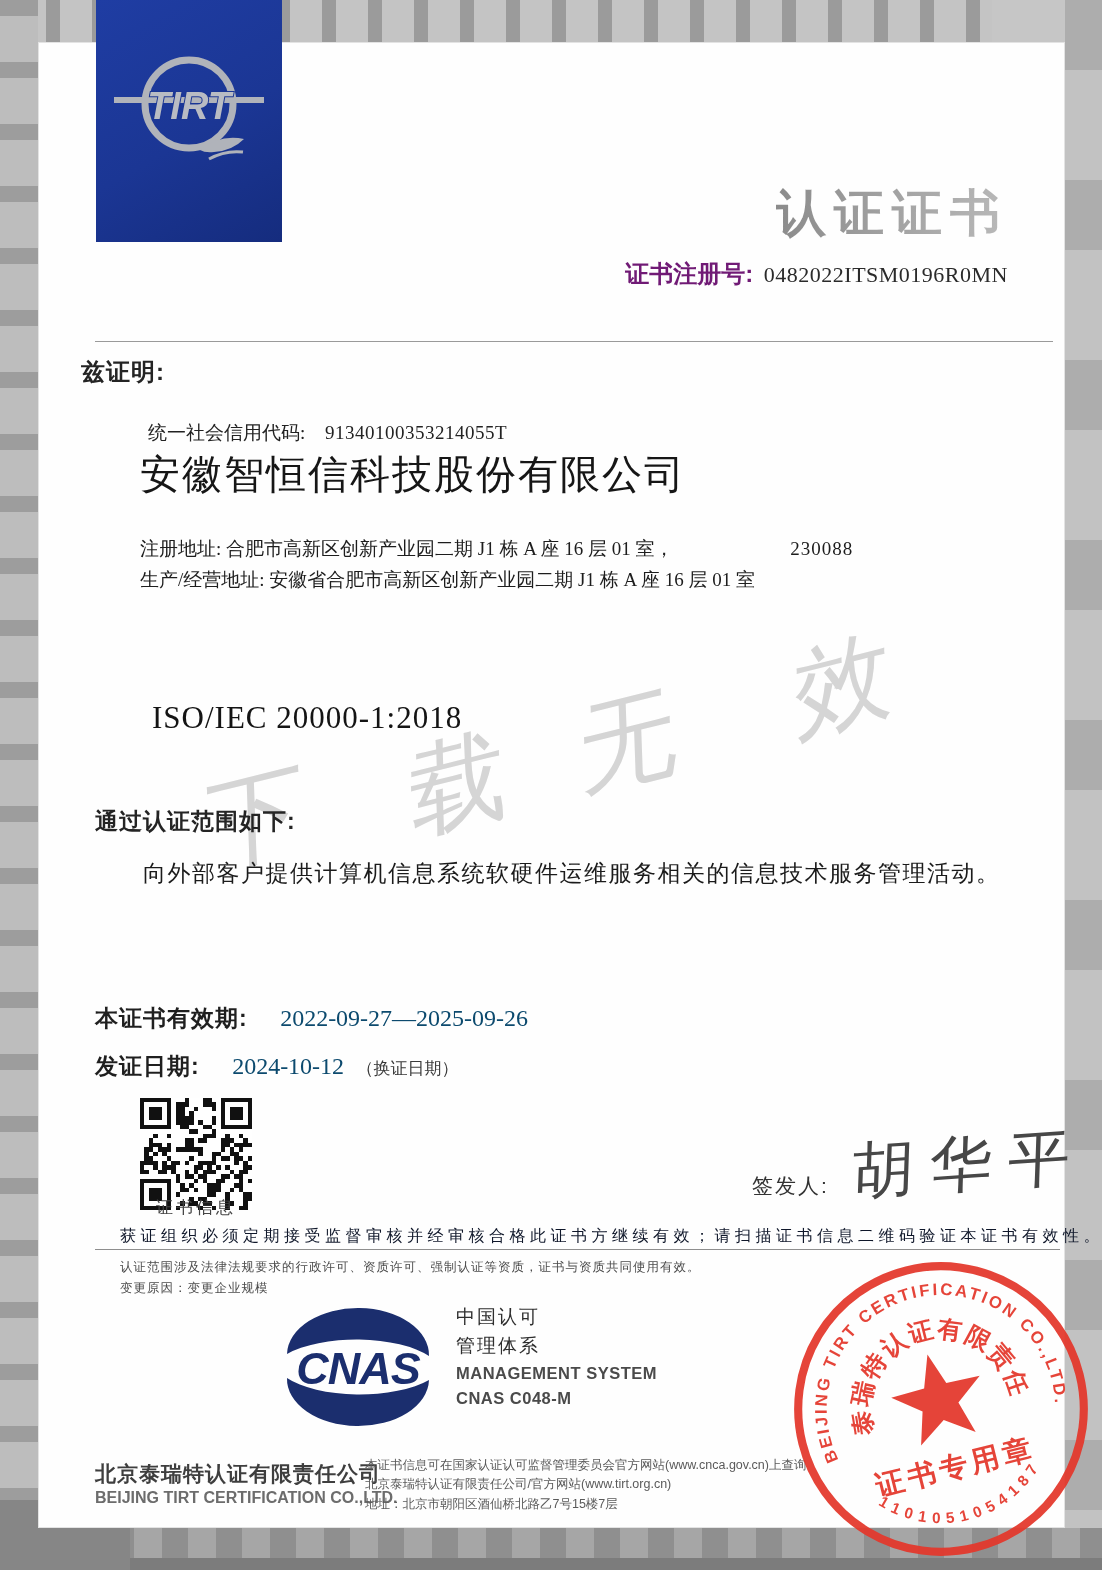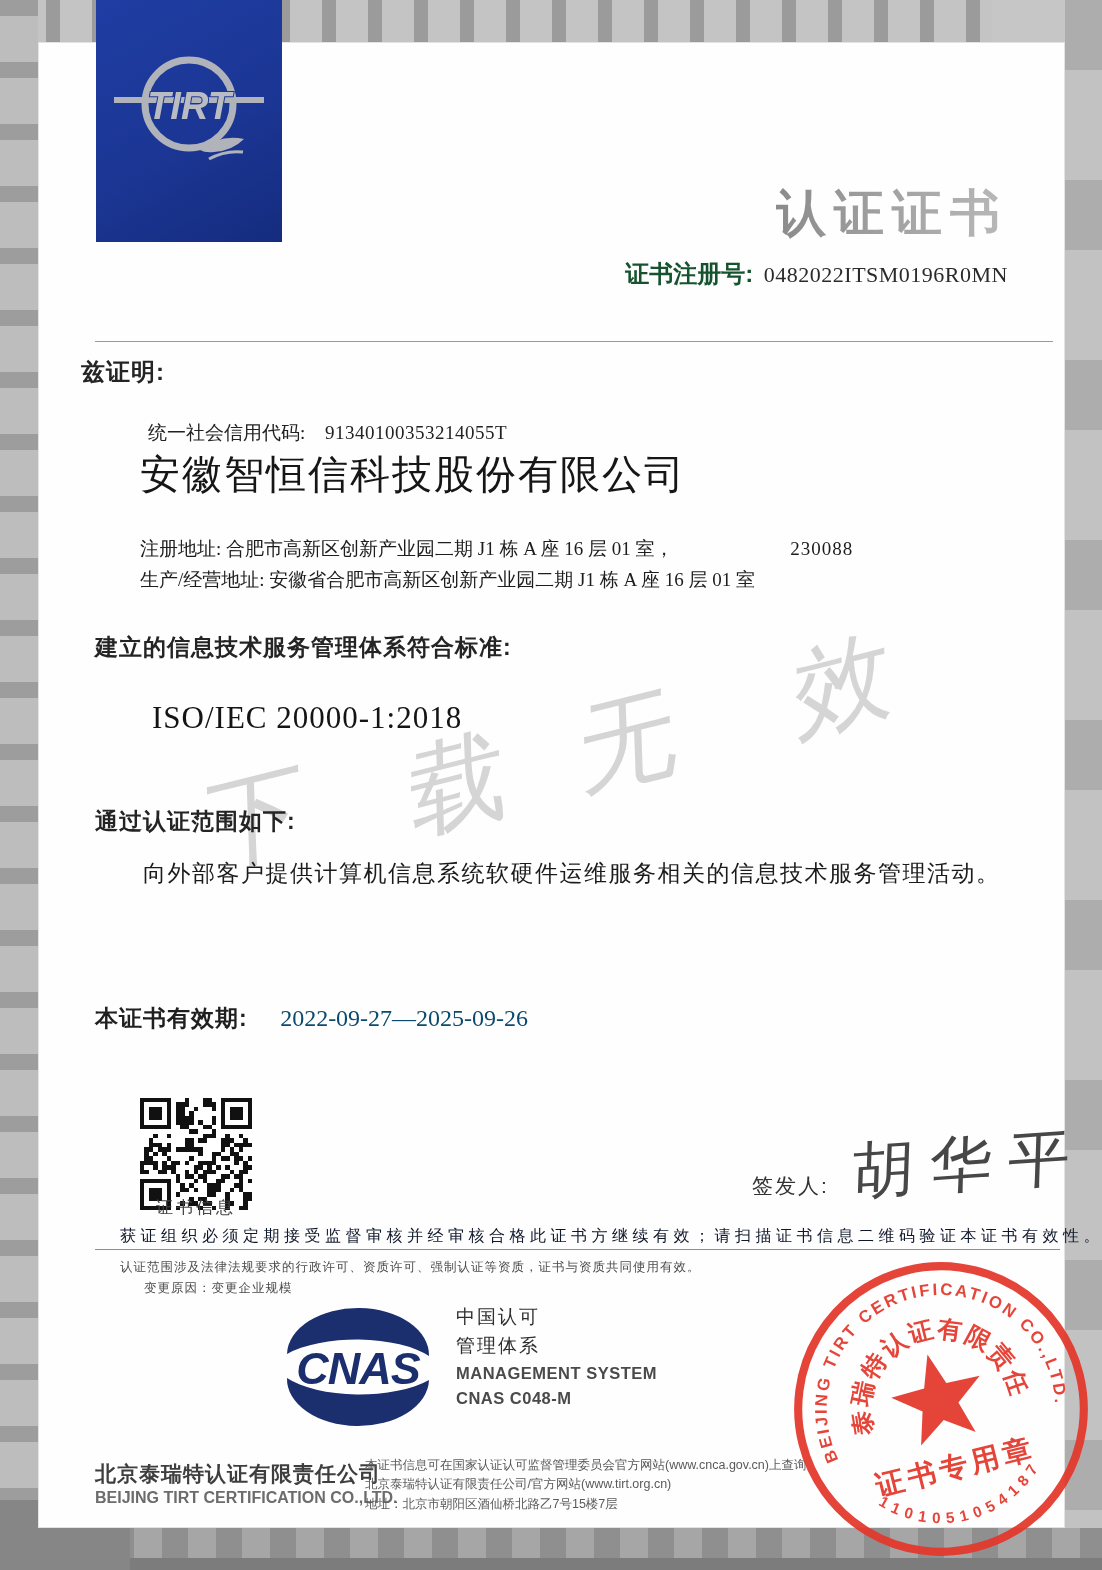--- a/index.html
+++ b/index.html
@@ -28,21 +28,21 @@
     background:linear-gradient(150deg,#1f3da3 0%,#1b3694 55%,#152c7e 100%);}
   .tirt-box svg{position:absolute;left:18px;top:38px;}
 
   
   .title1{position:absolute;top:114px;right:94px;font-size:53px;font-weight:bold;letter-spacing:2px;color:#9a9a9a;}
   .title2{position:absolute;top:180px;right:94px;font-size:50px;font-weight:bold;letter-spacing:8px;color:#9f9f9f;}
   @supports (-webkit-background-clip:text){
     .title1,.title2{background:linear-gradient(90deg,#8b8b8b,#b9b9b9);-webkit-background-clip:text;background-clip:text;color:transparent;}
   }
   .reg-row{position:absolute;top:258px;right:94px;white-space:nowrap;}
-  .reg-row .lab{font-size:24px;font-weight:bold;color:#14532d;}
+  .reg-row .lab{font-size:24px;font-weight:bold;color:#701a75;}
   .reg-row .val{font-size:22px;font-family:"Liberation Serif",serif;color:#2a2a2a;margin-left:6px;letter-spacing:.5px;}
   .rule-top{position:absolute;left:95px;top:341px;width:958px;height:1px;background:#9a9a9a;}
 
   
   .h-bold{position:absolute;font-weight:bold;color:#242424;font-size:23px;letter-spacing:1px;}
   .certify{left:81px;top:356px;font-size:24px;}
   .credit{position:absolute;left:148px;top:420px;font-family:"Liberation Serif",serif;font-size:19px;color:#222;}
   .credit .num{margin-left:15px;letter-spacing:.5px;}
   .company{position:absolute;left:140px;top:447px;font-family:"Liberation Serif",serif;font-size:40px;color:#161616;letter-spacing:2px;}
   .addr1{position:absolute;left:140px;top:536px;font-family:"Liberation Serif",serif;font-size:19px;color:#1d1d1d;white-space:nowrap;}
@@ -63,21 +63,21 @@
   .qr-caption{position:absolute;left:140px;top:1196px;width:112px;text-align:center;
     font-family:"Liberation Serif",serif;font-size:17px;color:#454545;letter-spacing:3px;}
   .signer-label{position:absolute;left:752px;top:1172px;font-size:21px;color:#333;letter-spacing:2px;}
   .signature{position:absolute;left:852px;top:1122px;font-family:"DejaVu Serif",serif;font-size:62px;color:#474747;
     letter-spacing:16px;transform:rotate(-4deg) skewX(-6deg);white-space:nowrap;}
 
   
   .fine1{position:absolute;left:120px;top:1226px;font-family:"Liberation Serif",serif;font-size:16px;color:#0f172a;letter-spacing:4.5px;white-space:nowrap;}
   .rule-mid{position:absolute;left:95px;top:1249px;width:965px;height:1px;background:#8e8e8e;}
   .fine2{position:absolute;left:120px;top:1259px;font-family:"Liberation Serif",serif;font-size:12.5px;color:#4c4c4c;letter-spacing:1px;white-space:nowrap;}
-  .fine3{position:absolute;left:120px;top:1280px;font-family:"Liberation Serif",serif;font-size:12.5px;color:#4c4c4c;letter-spacing:1px;margin-left:24px;}
+  .fine3{position:absolute;left:120px;top:1280px;font-family:"Liberation Serif",serif;font-size:12.5px;color:#4c4c4c;letter-spacing:1px;}
 
   
   .cnas-logo{position:absolute;left:282px;top:1296px;}
   .cnas-text{position:absolute;left:456px;top:1302px;line-height:1.55;}
   .cnas-text .cn{font-family:"Liberation Serif",serif;font-size:19px;color:#2e2e2e;letter-spacing:2px;}
   .cnas-text .en{font-size:16.5px;font-weight:bold;color:#4a4a4a;letter-spacing:.5px;}
 
   
   .foot-cn{position:absolute;left:95px;top:1460px;font-size:21px;font-weight:bold;color:#3e3e3e;letter-spacing:1px;}
   .foot-en{position:absolute;left:95px;top:1489px;font-size:16px;font-weight:bold;color:#6c6c6c;}
@@ -135,28 +135,32 @@
   <div class="addr1">
     <span>注册地址:</span>
     <span>合肥市高新区创新产业园二期 J1 栋 A 座 16 层 01 室，</span>
     <span class="zip">230088</span>
   </div>
   <div class="addr2">
     <span>生产/经营地址:</span>
     <span>安徽省合肥市高新区创新产业园二期 J1 栋 A 座 16 层 01 室</span>
   </div>
 
-  <div class="h-bold std-head">建立的信息技术服务管理体系符合标准:</div>
   <div class="standard">ISO/IEC 20000-1:2018</div>
   <div class="h-bold scope-head">通过认证范围如下:</div>
   <div class="scope">向外部客户提供计算机信息系统软硬件运维服务相关的信息技术服务管理活动。</div>
 
   <div class="valid-row">
     <span class="lab">本证书有效期:</span>
     <span class="val">2022-09-27—2025-09-26</span>
+  </div>
+  <div class="issue-row">
+    <span class="lab">发证日期:</span>
+    <span class="val">2024-10-12</span>
+    <span class="note">（换证日期）</span>
   </div>
 
   <div class="qr"><svg viewBox="0 0 25 25" width="112" height="112" shape-rendering="crispEdges">
         <rect x="0" y="0" width="25" height="25" fill="#fff"></rect>
         <rect x="0" y="0" width="7" height="7" fill="#111"></rect>
         <rect x="1" y="1" width="5" height="5" fill="#fff"></rect>
         <rect x="2" y="2" width="3" height="3" fill="#111"></rect>
         <rect x="18" y="0" width="7" height="7" fill="#111"></rect>
         <rect x="19" y="1" width="5" height="5" fill="#fff"></rect>
         <rect x="20" y="2" width="3" height="3" fill="#111"></rect>

